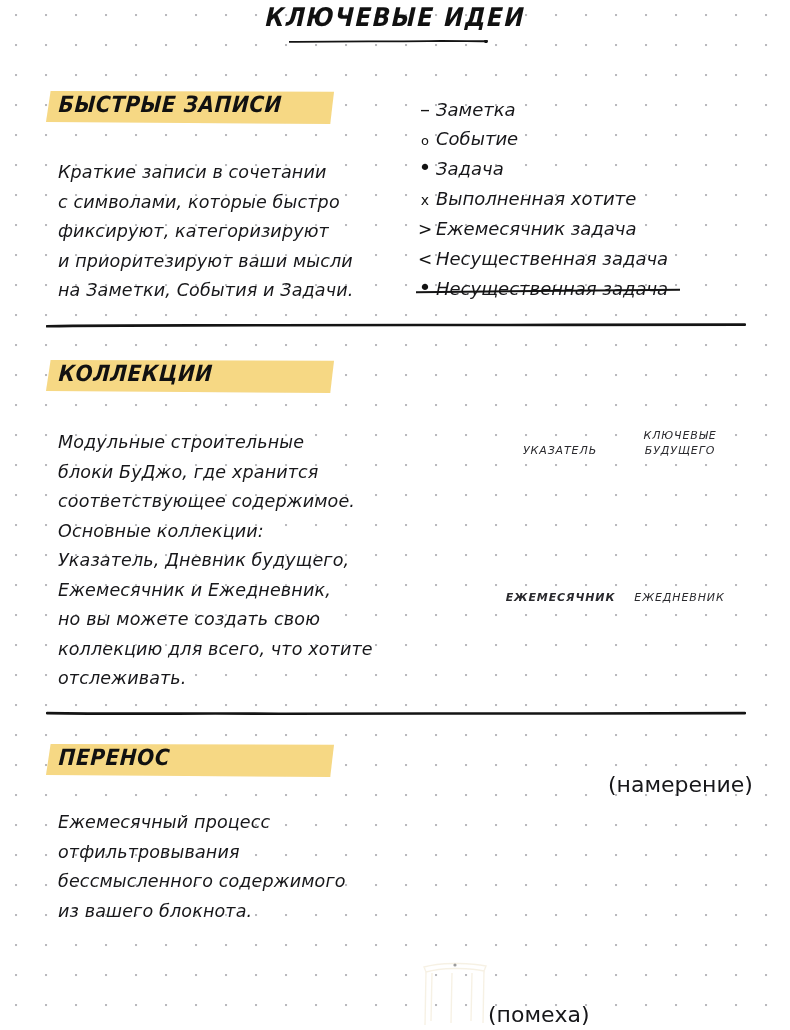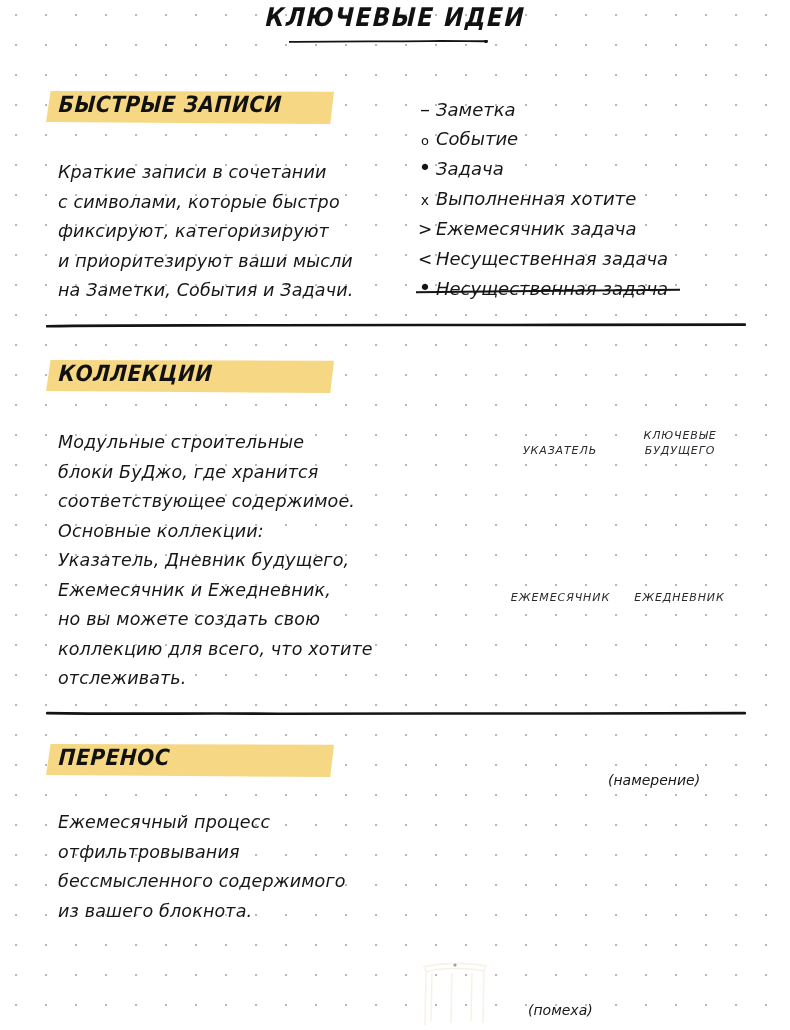--- a/index.html
+++ b/index.html
@@ -140,22 +140,21 @@
     line-height: 15px;
     color: #2a2a2e;
     text-align: center;
     white-space: pre-line;
   }
 
   
   .paren-label {
     position: absolute;
     font-family: "DejaVu Sans", sans-serif;
-    font-style: italic;
-    font-size: 14px;
+    font-size: 22px;
     color: #17171a;
     white-space: nowrap;
   }
 
   
   .divider {
     position: absolute;
     left: 46px;
     width: 700px;
     height: 6px;
@@ -245,21 +244,21 @@
 Основные коллекции:
 Указатель, Дневник будущего,
 Ежемесячник и Ежедневник,
 но вы можете создать свою
 коллекцию для всего, что хотите
 отслеживать.</div>
 
   <div class="sketch-label" style="left:505px; top:443px; width:110px;">УКАЗАТЕЛЬ</div>
   <div class="sketch-label" style="left:625px; top:428px; width:110px;">КЛЮЧЕВЫЕ
 БУДУЩЕГО</div>
-  <div class="sketch-label" style="left:503px; top:590px; width:115px;">ЕЖЕМЕСЯЧНИК</div>
+  <div class="sketch-label" style="left:503px; top:590px; width:115px;font-weight:bold;">ЕЖЕМЕСЯЧНИК</div>
   <div class="sketch-label" style="left:622px; top:590px; width:115px;">ЕЖЕДНЕВНИК</div>
 
   <svg class="divider" style="top:710px;" viewBox="0 0 700 6" preserveAspectRatio="none">
     <path d="M1,3.1 C80,4.3 160,3.0 240,3.8 C340,4.1 430,3.0 530,3.5 C610,3.0 665,3.6 699,3.1" stroke="#141414" stroke-width="2.6" fill="none" stroke-linecap="round"></path>
   </svg>
 
   <div class="band" style="left:46px; top:744px; width:288px;"></div>
   <div class="band-label" style="left:58px; top:747px;">ПЕРЕНОС</div>
 
   <div class="para" style="left:58px; top:808px; width:340px;">Ежемесячный процесс
@@ -274,15 +273,15 @@
       <path d="M6,12 C20,8 50,7 68,11 L66,16 C50,12 22,13 8,17 Z"></path>
       <path d="M14,18 L13,66"></path>
       <path d="M34,18 L33,68"></path>
       <path d="M54,18 L53,66"></path>
       <path d="M8,17 L7,70"></path>
       <path d="M66,16 L65,68"></path>
     </g>
     <circle cx="37" cy="10" r="1.6" fill="#3a3a3a"></circle>
   </svg>
 
-  <div class="paren-label" style="left:488px; top:1002px;margin-left:40px;">(помеха)</div>
+  <div class="paren-label" style="left:488px; top:1002px;">(помеха)</div>
 
 </div>
 
 </body></html>

